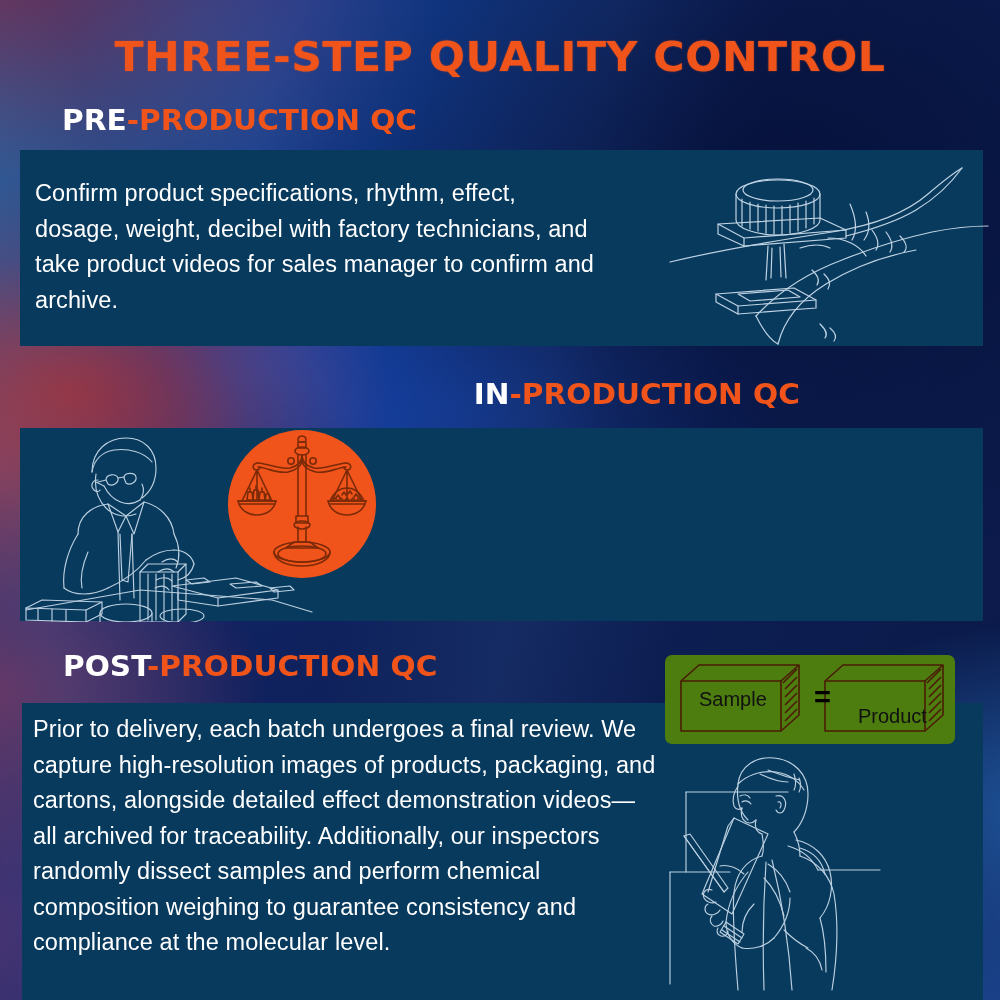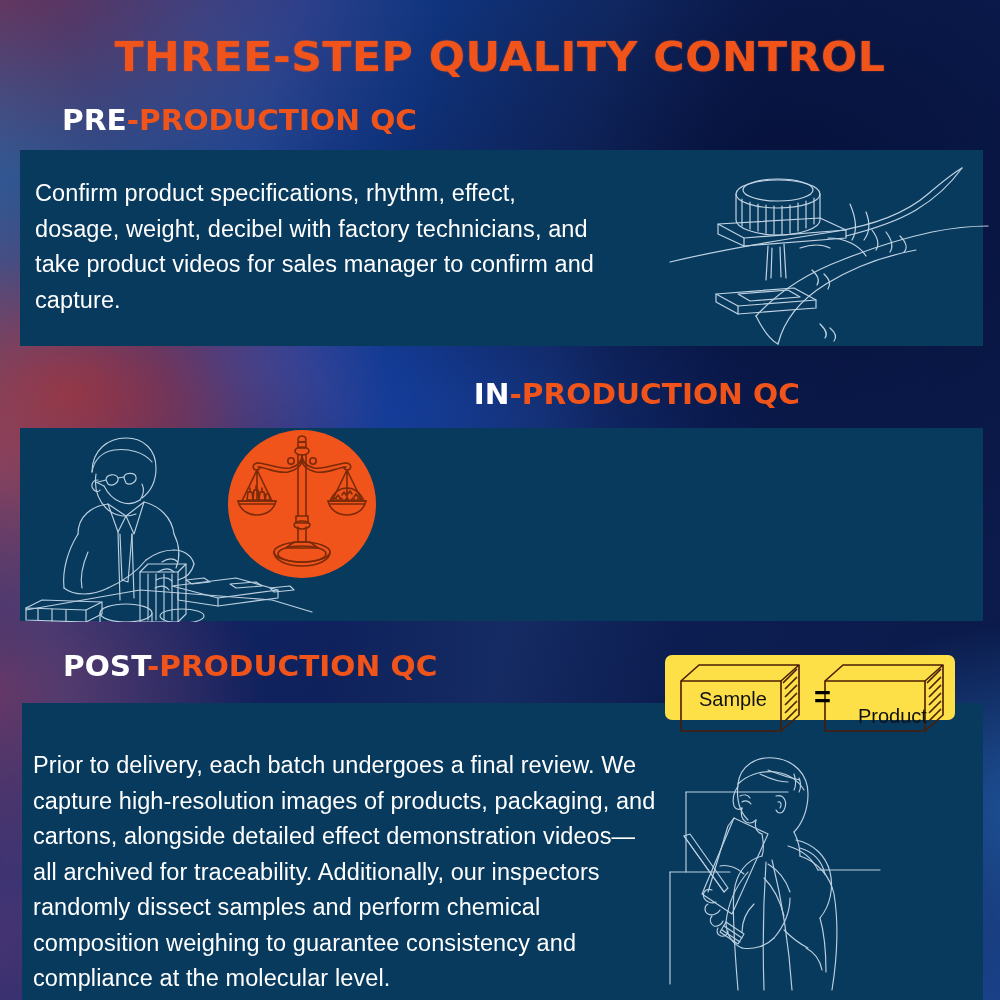--- a/index.html
+++ b/index.html
@@ -61,26 +61,26 @@
   #panel1{left:20px;top:150px;width:963px;height:196px;}
   #panel2{left:20px;top:428px;width:963px;height:193px;}
   #panel3{left:22px;top:703px;width:961px;height:297px;}
 
   .body-text{
     position:absolute;z-index:5;color:#ffffff;
     font-size:23.5px;line-height:35.5px;letter-spacing:.1px;
   }
   #text1{left:35px;top:176px;width:560px;}
   #text2{left:452px;top:452px;width:530px;}
-  #text3{left:33px;top:748px;width:625px;}
+  #text3{left:33px;top:712px;width:625px;}
 
   
   .sp-badge{
-    position:absolute;left:665px;top:655px;width:290px;height:65px;
-    background:#fde047;border-radius:7px;z-index:7;
+    position:absolute;left:665px;top:655px;width:290px;height:89px;
+    background:#4d7c0f;border-radius:7px;z-index:7;
   }
   .sp-inner{position:absolute;inset:0;}
   .sp-label{
     position:absolute;color:#111;font-size:20px;font-weight:normal;
     font-family:"Liberation Sans",sans-serif;
   }
   #sp-sample{left:34px;top:33px;}
   #sp-equals{left:149px;top:26px;font-size:29px;font-weight:bold;color:#000;}
   #sp-product{left:193px;top:50px;}
 
@@ -152,21 +152,21 @@
         <path d="M56 142 L56 150 L78 162 L78 154"></path>
         <path d="M78 162 L156 156 L156 148"></path>
         <path d="M78 142 L128 138 L140 145 L90 149 Z"></path>
 
         <path d="M168 86 C186 86 200 94 206 104"></path>
         <path d="M140 96 C152 92 162 92 170 96"></path>
       </g>
     </svg>
   </div>
 
-  <div class="body-text" id="text1">Confirm product specifications, rhythm, effect, dosage, weight, decibel with factory technicians, and take product videos for sales manager to confirm and capture.</div>
+  <div class="body-text" id="text1">Confirm product specifications, rhythm, effect, dosage, weight, decibel with factory technicians, and take product videos for sales manager to confirm and archive.</div>
 
   <div class="sec-head" id="head2"><span class="w">IN</span><span>-PRODUCTION QC</span></div>
 
   <div class="panel" id="panel2"></div>
 
   <div class="ill" id="ill2">
     <svg width="310" height="192" viewBox="0 0 310 192">
       <g fill="none" stroke="#cfe0ee" stroke-width="1.15" stroke-linecap="round" stroke-linejoin="round" opacity=".9">
 
         <path d="M70 42 C70 20 86 8 104 8 C122 8 134 20 134 38 C134 52 128 62 120 68"></path>

